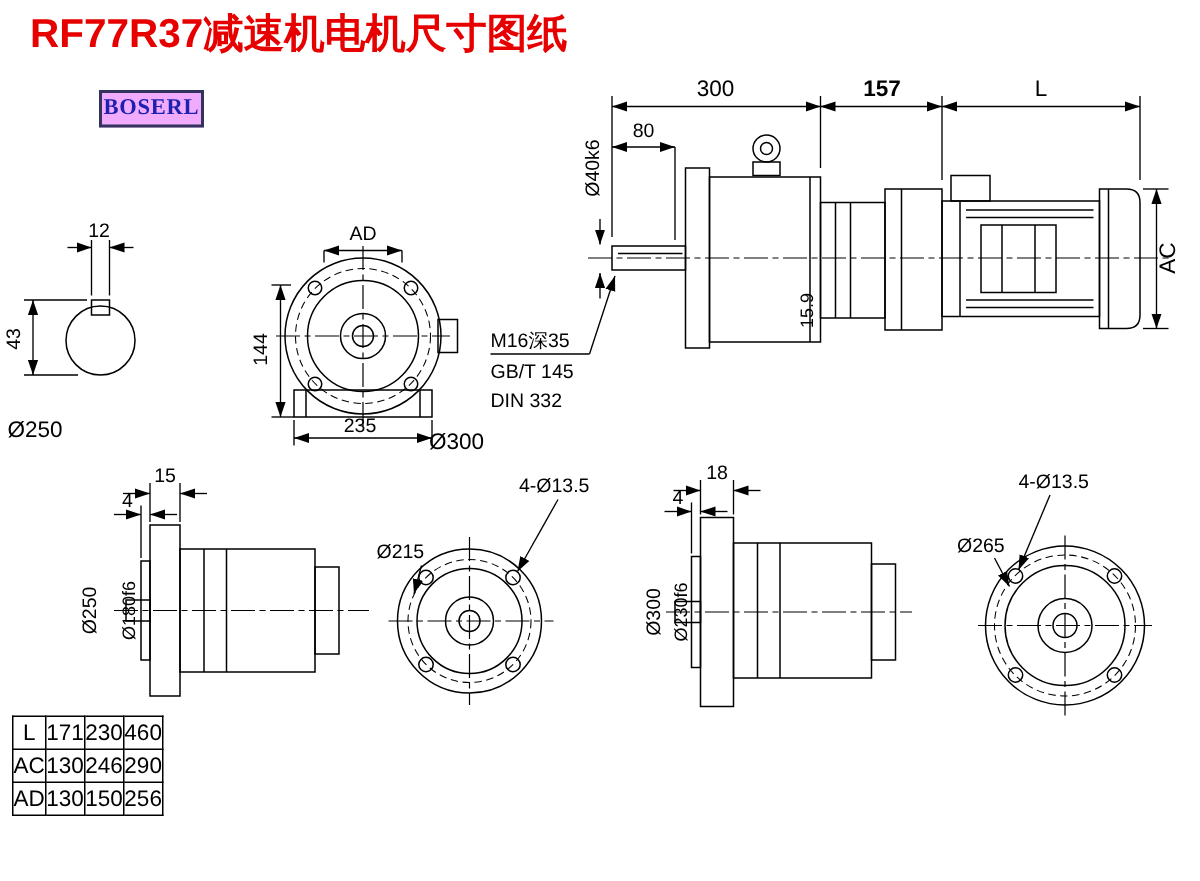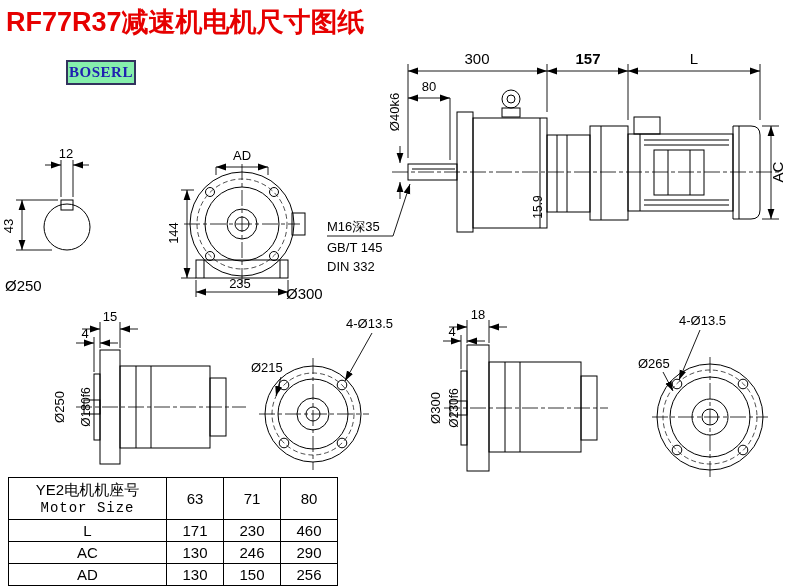--- a/index.html
+++ b/index.html
@@ -1,21 +1,21 @@
 <!DOCTYPE html>
 <html style="--title-color: #e60000; --brand-color: #2020b0;"><head>
 <meta charset="utf-8">
 <style>
   *{margin:0;padding:0;box-sizing:border-box}
   html,body{width:800px;height:587px}
   body{background:#fff;font-family:"Liberation Sans",sans-serif;position:relative;overflow:hidden}
   .page{position:absolute;inset:0;background:#fff}
-  .title{position:absolute;left:6px;top:4px;font-size:27px;font-weight:bold;color:var(--title-color,#e60000);white-space:nowrap}
+  .title{position:absolute;left:20px;top:4px;font-size:27px;font-weight:bold;color:var(--title-color,#e60000);white-space:nowrap}
   .brand{position:absolute;left:66px;top:60px;width:70px;height:25px;border:2px solid #33335e;
-         display:flex;align-items:center;justify-content:center;background:#86efac;
+         display:flex;align-items:center;justify-content:center;background:#f0abfc;
          font-family:"Liberation Serif",serif;font-weight:bold;font-size:15px;color:var(--brand-color,#2020b0);letter-spacing:.5px}
   svg.draw{position:absolute;left:0;top:0}
   svg text{font-family:"Liberation Sans",sans-serif;font-size:13px;fill:#000;stroke:none}
   svg text.big{font-size:15px}
   svg text.bold{font-size:15px;font-weight:bold}
   svg text.small{font-size:12px}
   .ln{stroke:#000;stroke-width:1;fill:none}
   .dim{stroke:#000;stroke-width:.9;fill:none}
   .cl{stroke:#000;stroke-width:.8;fill:none;stroke-dasharray:16 3 4 3}
   .dashc{stroke:#000;stroke-width:.7;fill:none;stroke-dasharray:5 3}
@@ -228,29 +228,20 @@
       <circle class="ln thin" cx="743" cy="450" r="4.8"></circle>
       <line class="dim" x1="700" y1="330" x2="679" y2="380" marker-end="url(#ar)"></line>
       <text x="679" y="325">4-Ø13.5</text>
       <line class="dim" x1="663" y1="372" x2="673" y2="391" marker-end="url(#ar)"></line>
       <text x="638" y="368">Ø265</text>
     </g>
   </svg>
 
   <table class="spec-table">
     <tbody>
-        <tr class="hrow">
-      <th class="hdr">
-        <div>YE2电机机座号</div>
-        <div class="mono">Motor Size</div>
-      </th>
-      <th class="szcol">63</th>
-      <th class="szcol">71</th>
-      <th class="szcol">80</th>
-    </tr>
     <tr>
       <td>L</td>
       <td>171</td>
       <td>230</td>
       <td>460</td>
     </tr>
     <tr>
       <td>AC</td>
       <td>130</td>
       <td>246</td>

